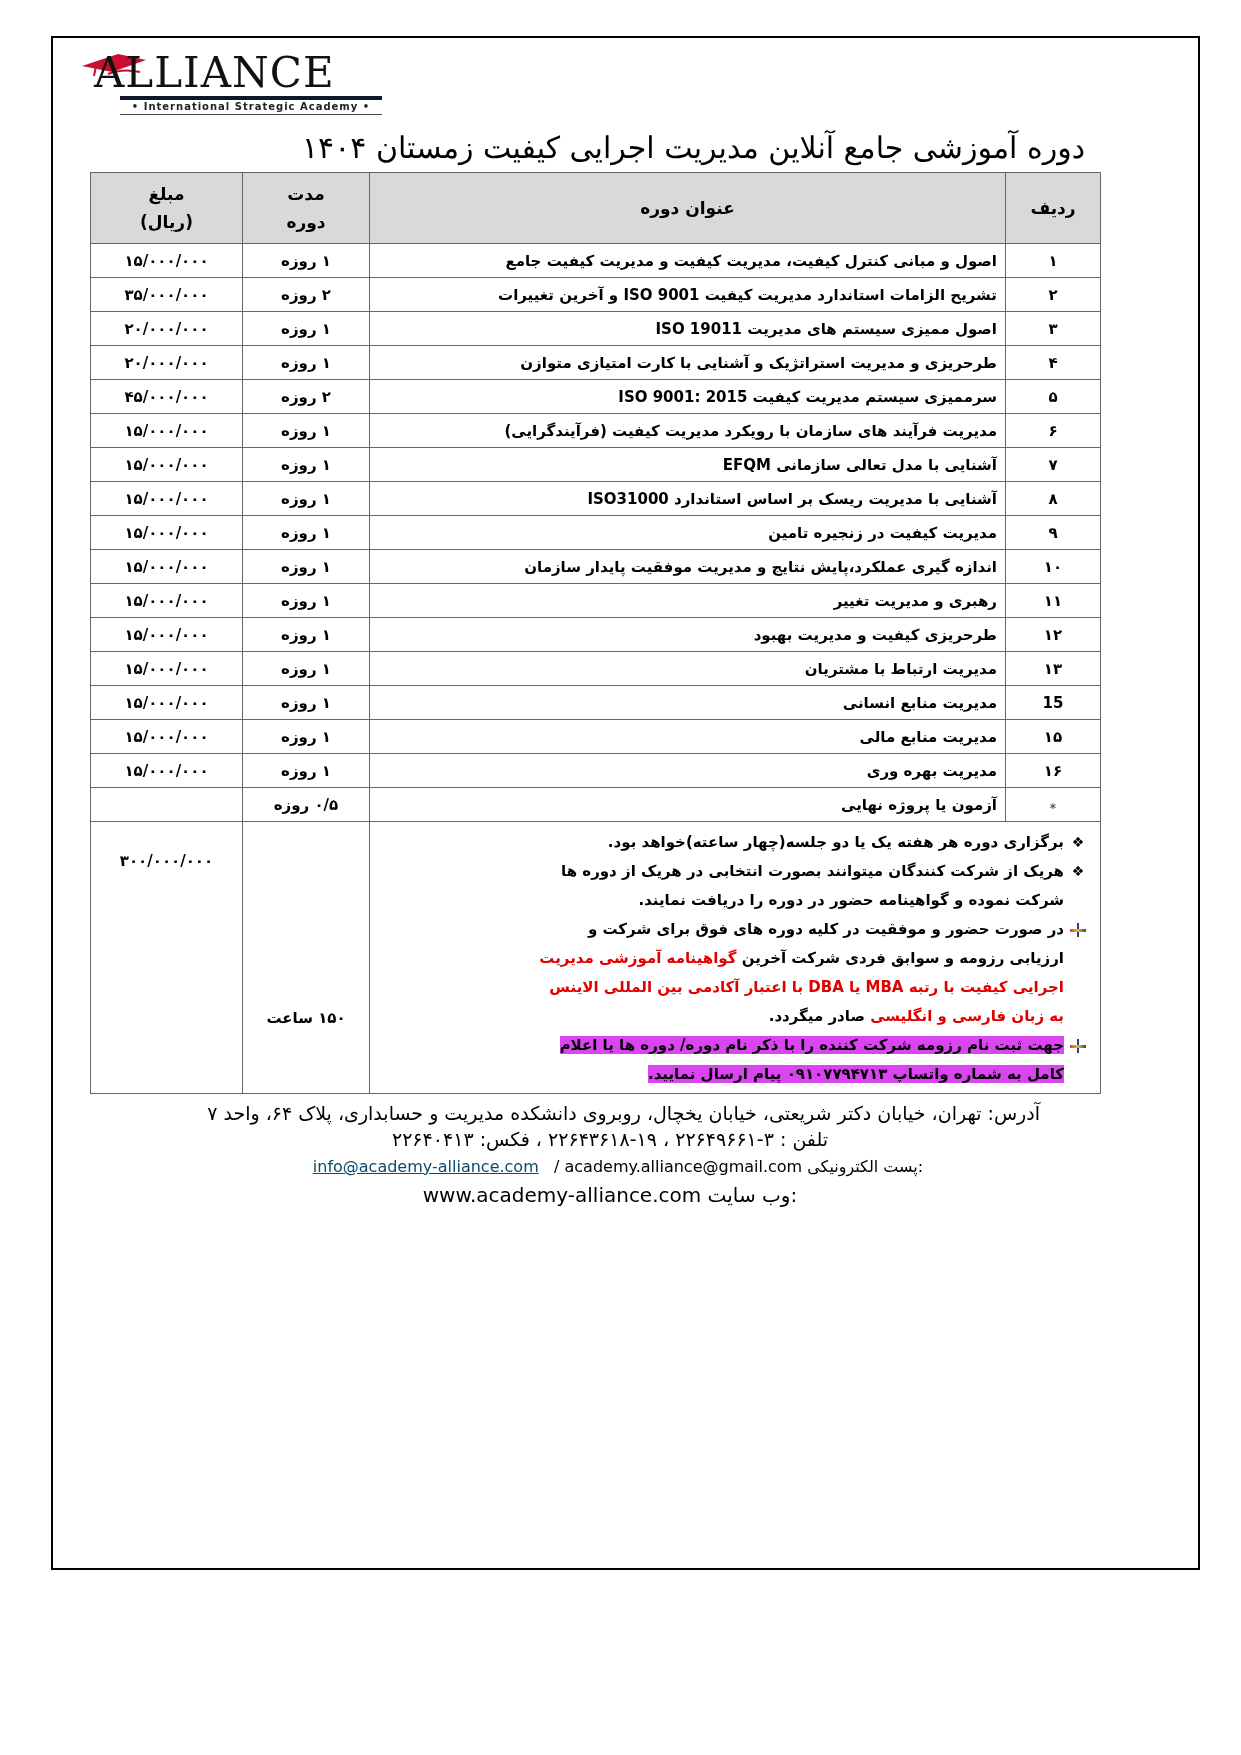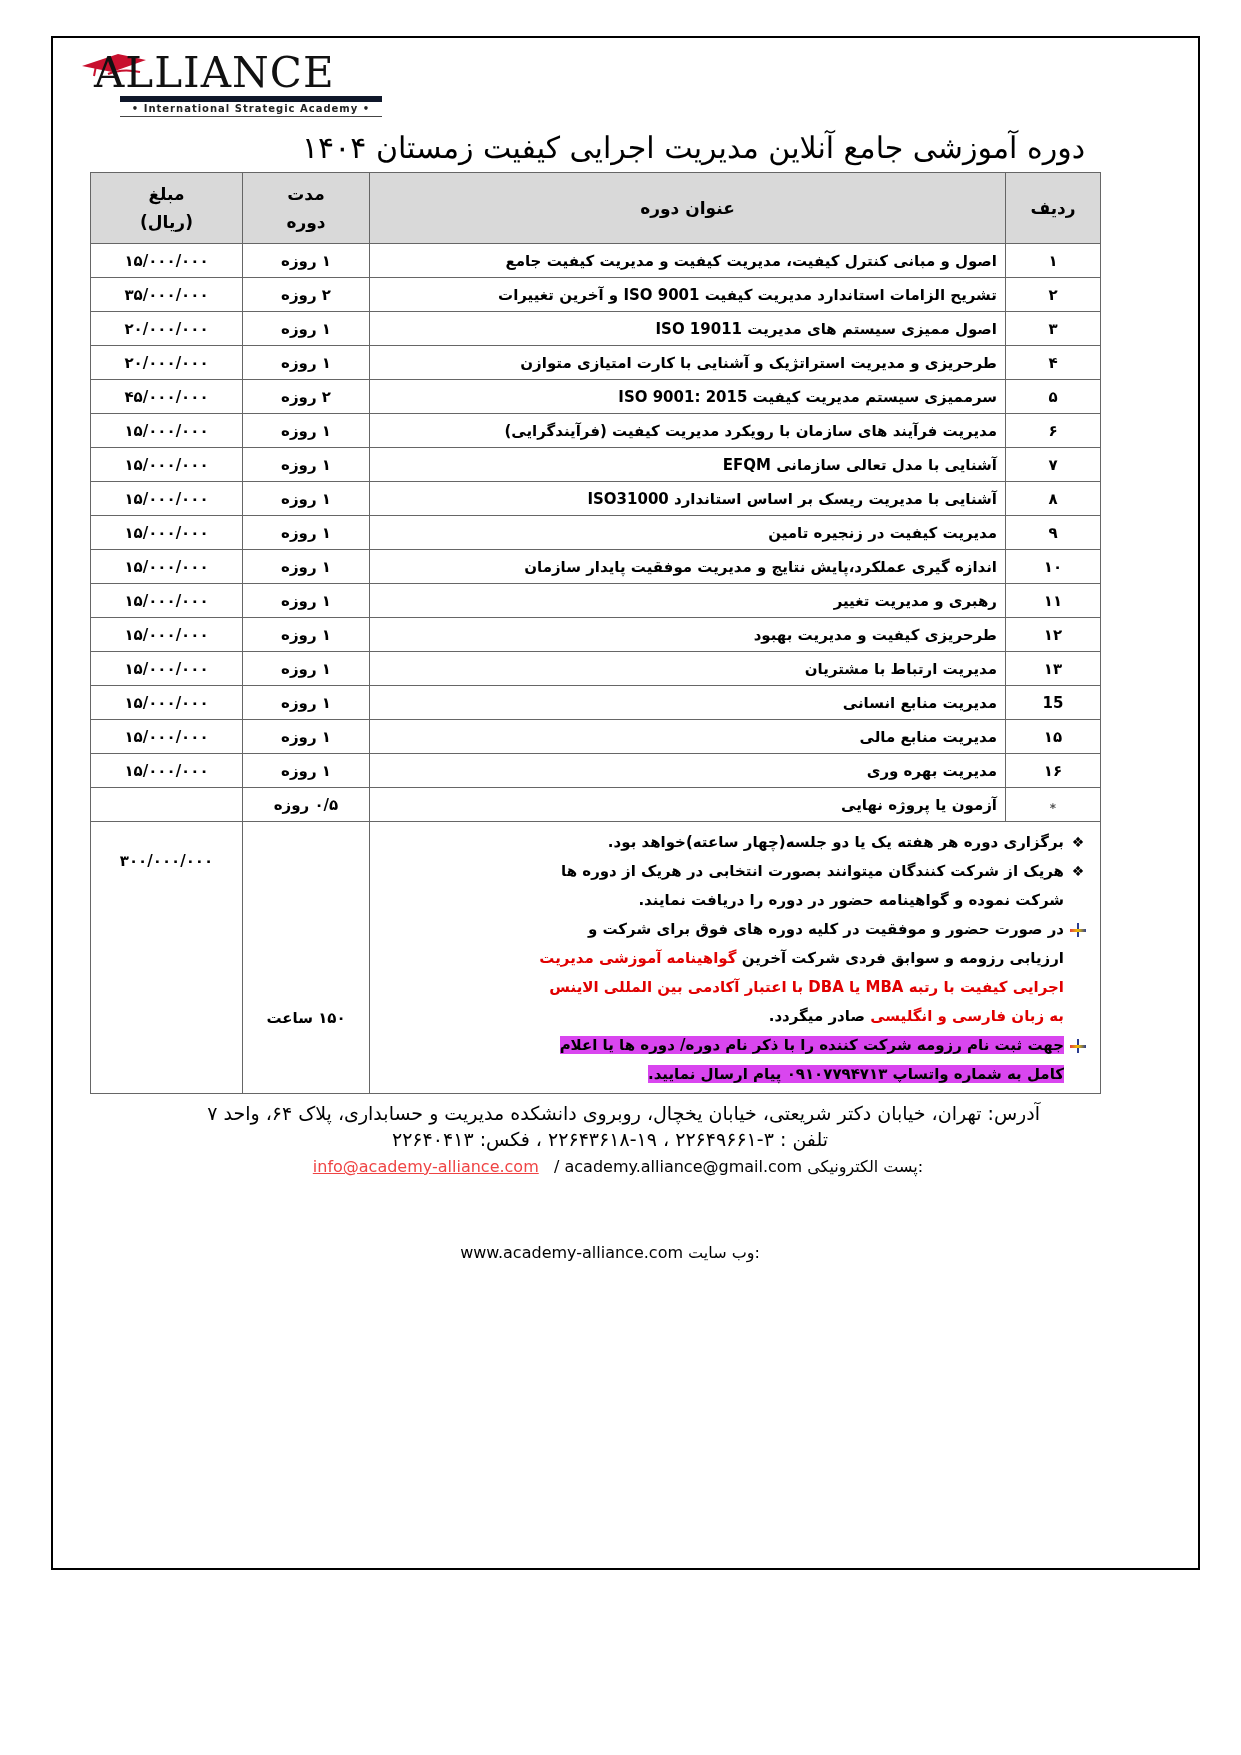--- a/index.html
+++ b/index.html
@@ -1,41 +1,41 @@
 <!DOCTYPE html>
 <html><head>
 <meta charset="utf-8">
 <style>
   html, body { margin:0; padding:0; background:#ffffff; }
   body { width:1241px; height:1755px; position:relative; font-family:"DejaVu Sans", sans-serif; color:#000; overflow:hidden; }
   .frame { position:absolute; left:51px; top:36px; width:1149px; height:1534px; border:2px solid #000; box-sizing:border-box; }
   .logo { position:absolute; left:70px; top:48px; width:318px; height:64px; }
   .logo .word { position:absolute; left:24px; top:2px; font-family:"DejaVu Serif", serif; font-size:42px; letter-spacing:1px; color:#111; line-height:46px; }
   .logo .cap { position:absolute; left:8px; top:4px; width:70px; height:26px; }
-  .logo .sub { position:absolute; left:50px; top:48px; width:262px; height:14px; border-top:6px solid #0f172a; border-bottom:1px solid #444; font-size:10px; font-weight:bold; letter-spacing:1px; text-align:center; line-height:14px; color:#222; }
+  .logo .sub { position:absolute; left:50px; top:48px; width:262px; height:14px; border-top:4px solid #0f172a; border-bottom:1px solid #444; font-size:10px; font-weight:bold; letter-spacing:1px; text-align:center; line-height:14px; color:#222; }
   .title { position:absolute; left:150px; top:128px; width:935px; text-align:right; direction:rtl; font-family:"DejaVu Serif", serif; font-size:30px; line-height:40px; }
   table.courses { position:absolute; left:90px; top:172px; width:1011px; border-collapse:collapse; direction:rtl; font-weight:bold; font-size:15px; }
   table.courses td, table.courses th { border:1.5px solid #666; padding:0 8px; }
   table.courses th { background:#d9d9d9; font-size:17px; height:70px; line-height:28px; }
   table.courses td { height:33px; }
   .c-idx { width:78px; text-align:center; }
   .c-title { text-align:right; }
   .c-dur { width:110px; text-align:center; }
   .c-price { width:135px; text-align:center; direction:ltr; }
   .notes-cell { vertical-align:top; padding:6px 8px 4px 8px !important; }
   .note-line { line-height:29px; text-align:right; font-size:15px; }
   .bullet { display:inline-block; width:28px; text-align:center; font-size:14px; }
   .bullet-indent { display:inline-block; width:28px; }
   .red { color:#e00000; }
   .hl { background:#d946ef; }
   .total-dur { vertical-align:middle; text-align:center; padding-top:120px !important; }
   .total-price { vertical-align:top; text-align:center; padding-top:30px !important; direction:ltr; }
   .footer { position:absolute; left:160px; width:880px; direction:rtl; text-align:right; font-family:"DejaVu Sans", sans-serif; font-size:19px; line-height:26px; }
   .footer.center { text-align:center; left:180px; width:860px; }
-  .link { color:#ef4444; text-decoration:underline;margin-left:16px; }
+  .link { color:#0c4a6e; text-decoration:underline;margin-left:16px; }
   .plus-icon { display:inline-block; width:16px; height:14px; position:relative; vertical-align:middle; }
   .plus-icon:before { content:""; position:absolute; left:7px; top:0; width:2px; height:14px; background:#2b3c8f; }
   .plus-icon:after { content:""; position:absolute; left:0; top:6px; width:16px; height:3px; background:linear-gradient(90deg,#e04040,#f2c200,#2b3c8f); }
 </style>
 </head>
 <body>
 
 <div class="frame"></div>
 
 <div class="logo">
@@ -189,16 +189,16 @@
 </table>
 
 <div class="footer" style="top:1100px">آدرس: تهران، خیابان دکتر شریعتی، خیابان یخچال، روبروی دانشکده مدیریت و حسابداری، پلاک ۶۴، واحد ۷</div>
 <div class="footer center" style="top:1126px">تلفن : ۳-۲۲۶۴۹۶۶۱    ،    ۱۹-۲۲۶۴۳۶۱۸   ،   فکس: ۲۲۶۴۰۴۱۳</div>
 <div class="footer center" style="top:1154px; font-size:16px">
   <span>:پست الکترونیکی</span>
   <span class="link">info@academy-alliance.com</span>
   &nbsp;&nbsp;<span>/</span>
   <span>academy.alliance@gmail.com</span>
 </div>
-<div class="footer center" style="top:1240px; font-size:16px">
+<div class="footer center" style="top:1182px; font-size:20px">
   <span>:وب سایت</span>
   <span>www.academy-alliance.com</span>
 </div>
 
 </body></html>

